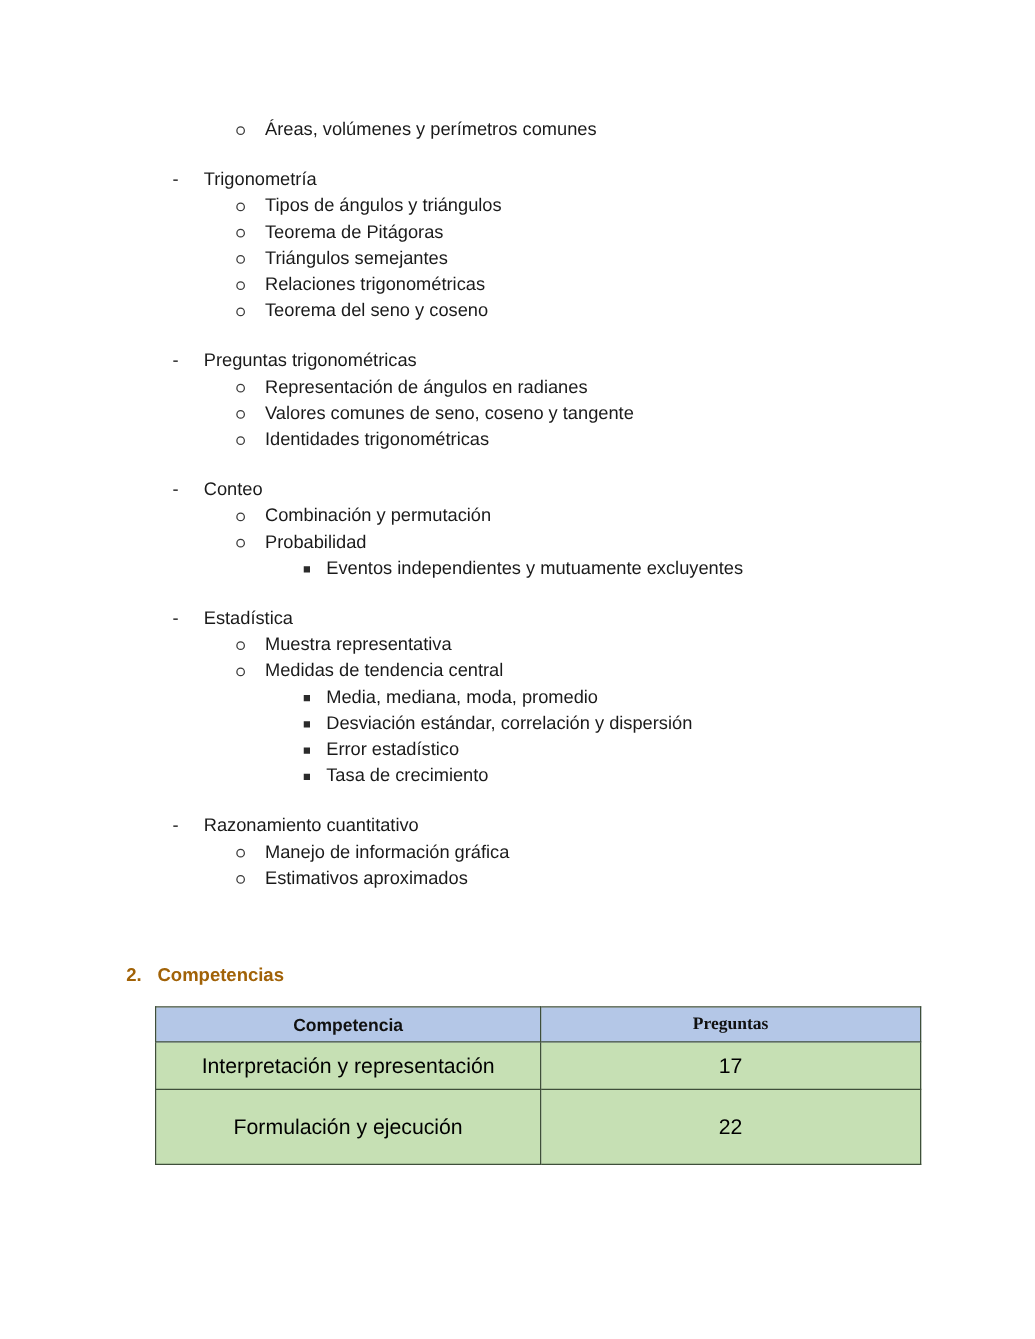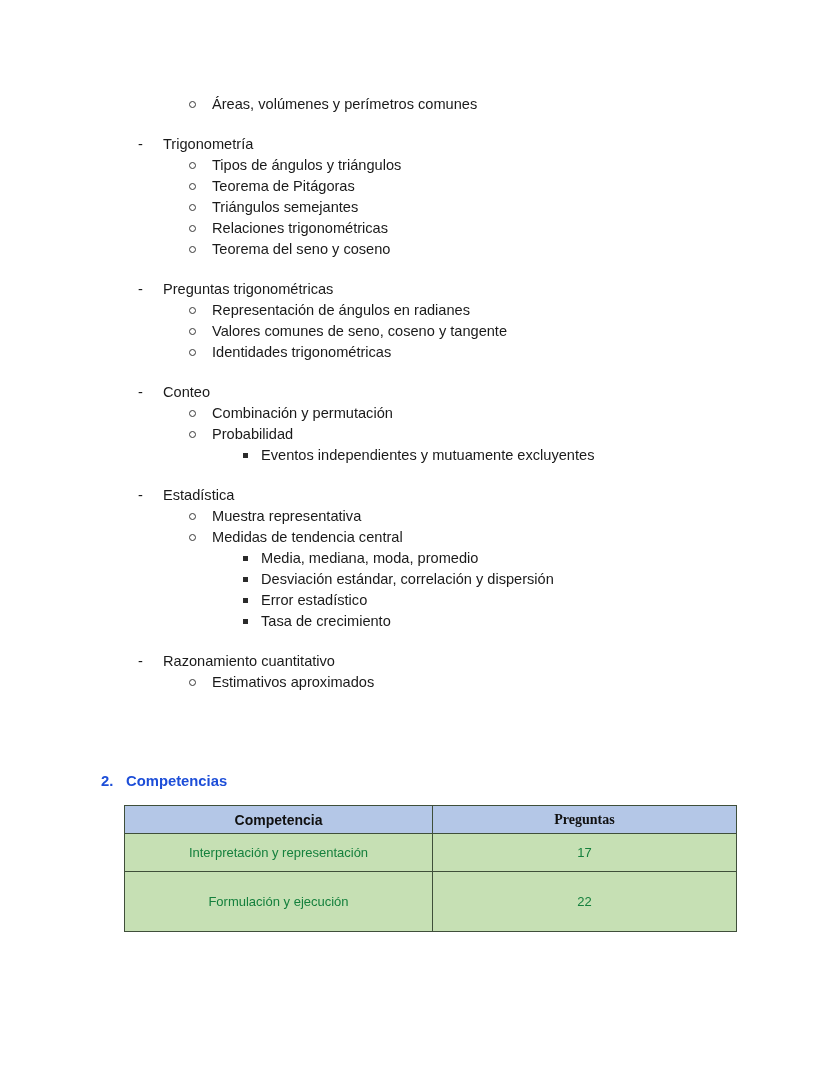--- a/index.html
+++ b/index.html
@@ -97,21 +97,21 @@
   }
 
   
   .heading {
     position: absolute;
     left: 101px;
     top: 771px;
     font-size: 14.8px;
     font-weight: bold;
     line-height: 20px;
-    color: #1d4ed8;
+    color: #a16207;
     white-space: nowrap;
   }
   .heading .num {
     display: inline-block;
     width: 25px;
   }
 
   
   .table-wrap {
     position: absolute;
@@ -133,23 +133,23 @@
   }
   table.competencias th {
     background: #b4c7e7;
     font-size: 14px;
     font-weight: bold;
     height: 27px;
     color: #101010;
   }
   table.competencias td {
     background: #c6e0b4;
-    font-size: 13px;
+    font-size: 17px;
     font-weight: normal;
-    color: #15803d;
+    color: #000000;
   }
   .col-comp { width: 299px; }
   .col-preg { width: 295px; font-family: Liberation Serif, serif; }
 
   tr.r1 td { height: 37px; }
   tr.r2 td { height: 59px; }
   tr.r3 td { height: 40px; }
 </style>
 </head>
 <body>
@@ -252,20 +252,24 @@
         </div>
         <div class="row lvl3">
           <span class="marker"></span>
           <span class="txt">Tasa de crecimiento</span>
         </div>
       </div>
       <div class="group">
         <div class="row lvl1">
           <span class="marker">-</span>
           <span class="txt">Razonamiento cuantitativo</span>
+        </div>
+        <div class="row lvl2">
+          <span class="marker"></span>
+          <span class="txt">Manejo de información gráfica</span>
         </div>
         <div class="row lvl2">
           <span class="marker"></span>
           <span class="txt">Estimativos aproximados</span>
         </div>
       </div>
     </div>
 
   <div class="heading">
     <span class="num">2.</span><span>Competencias</span>

